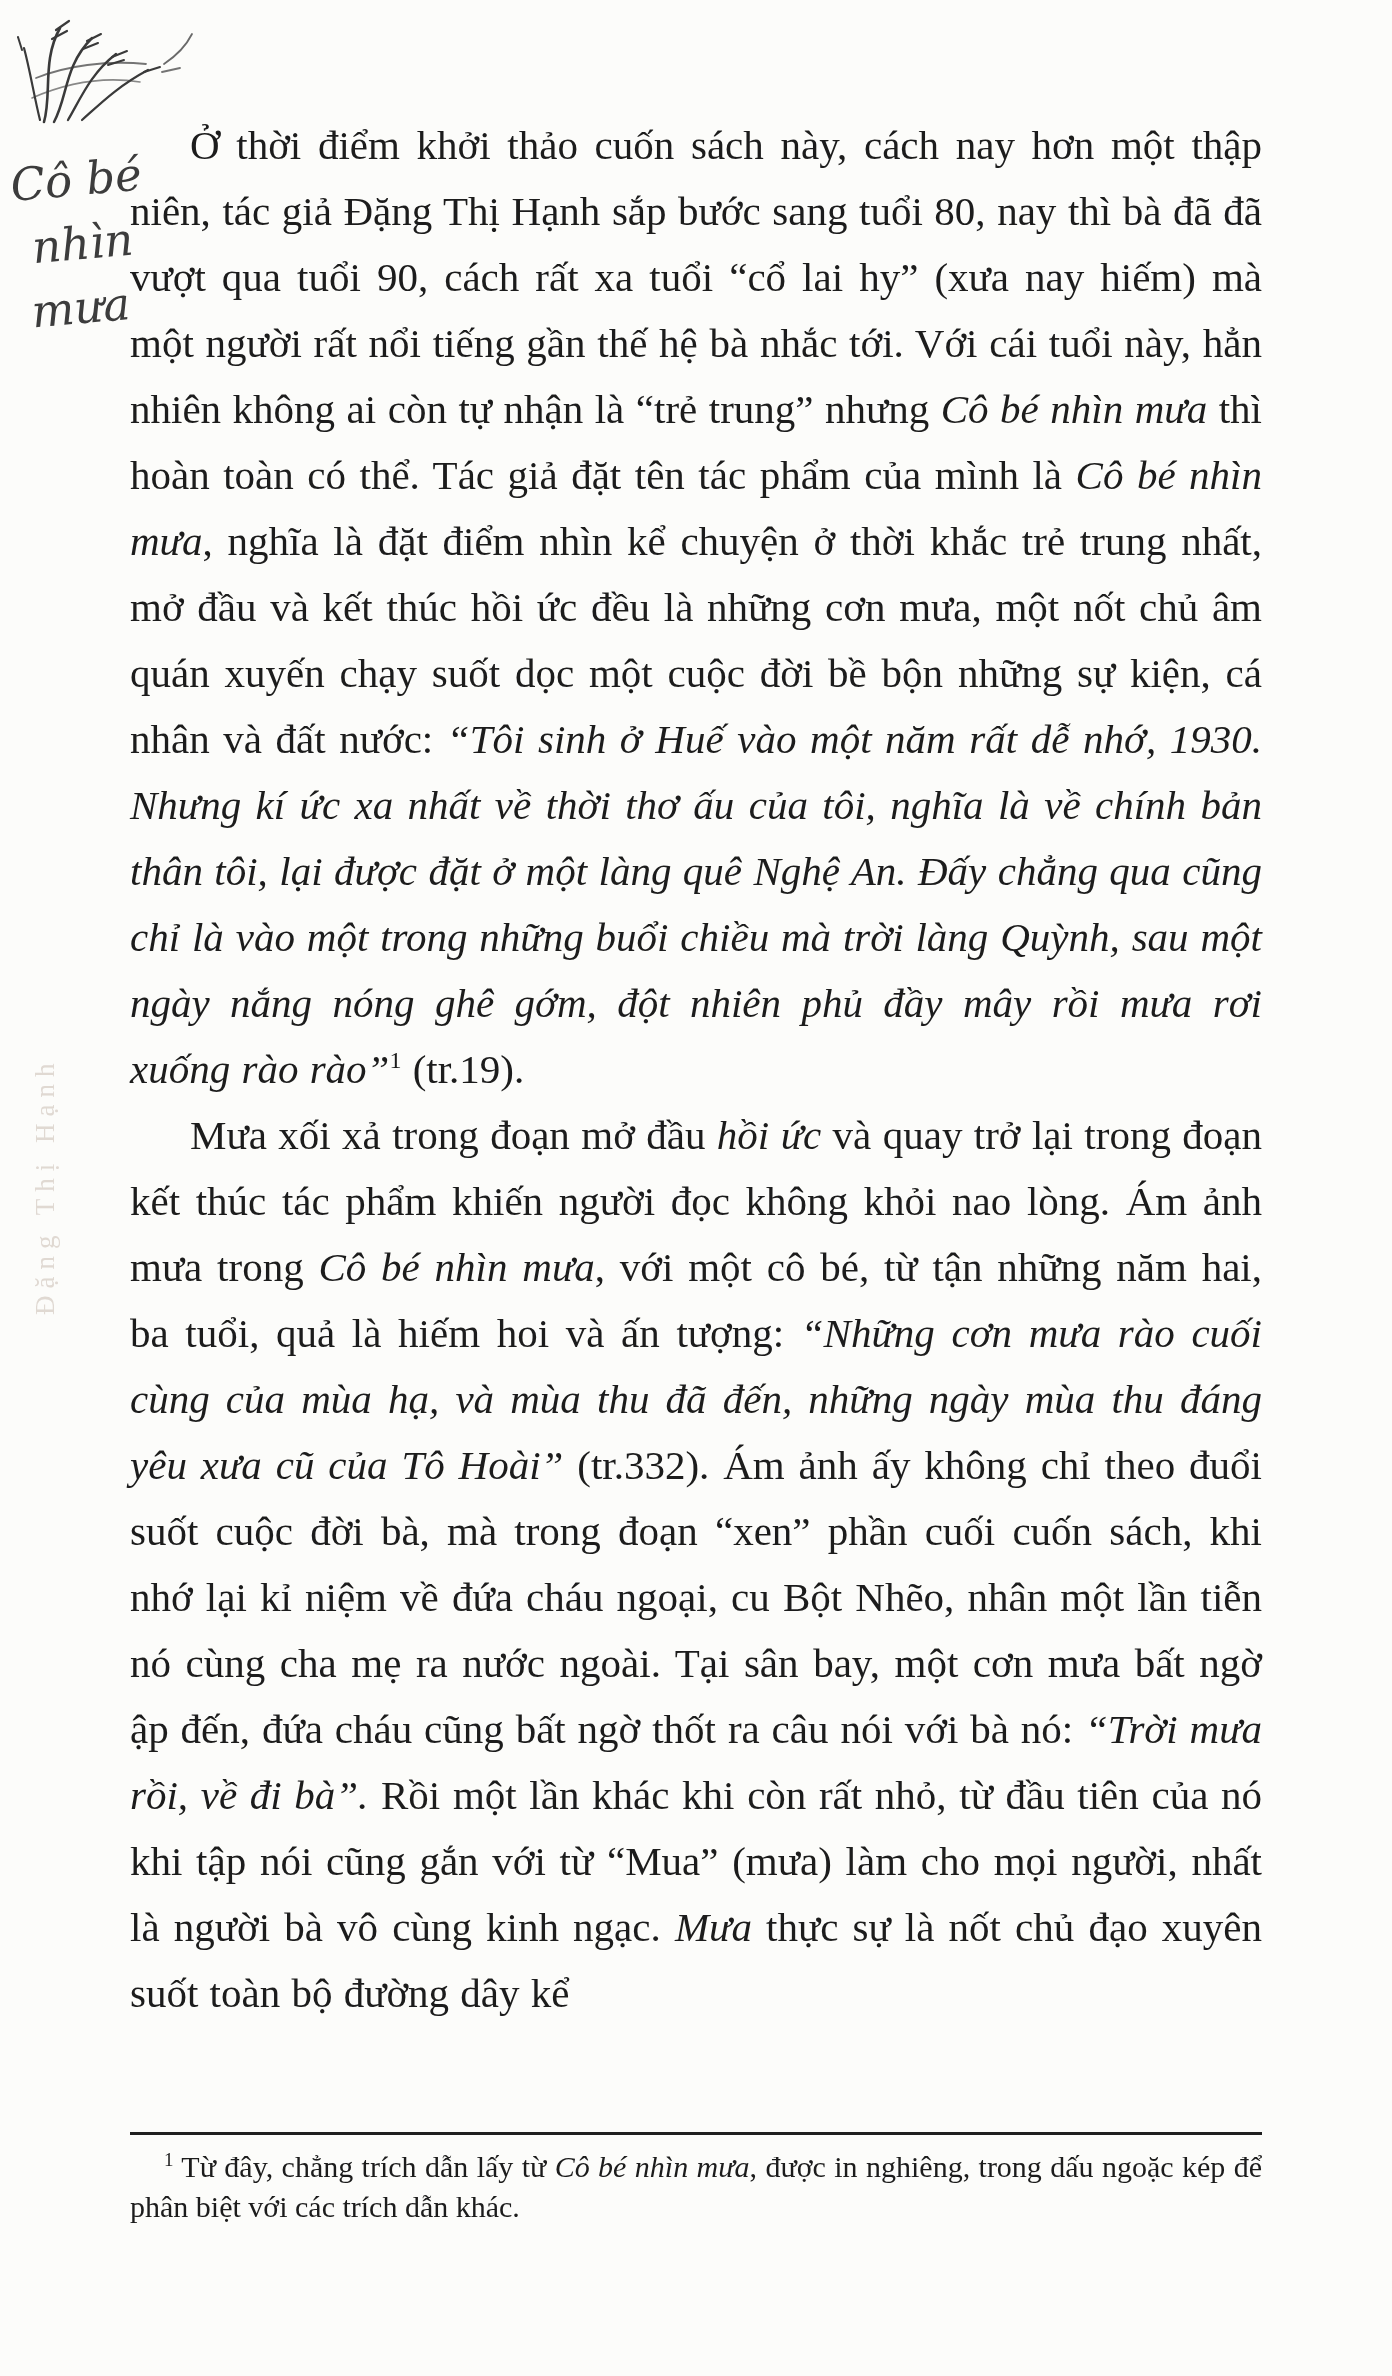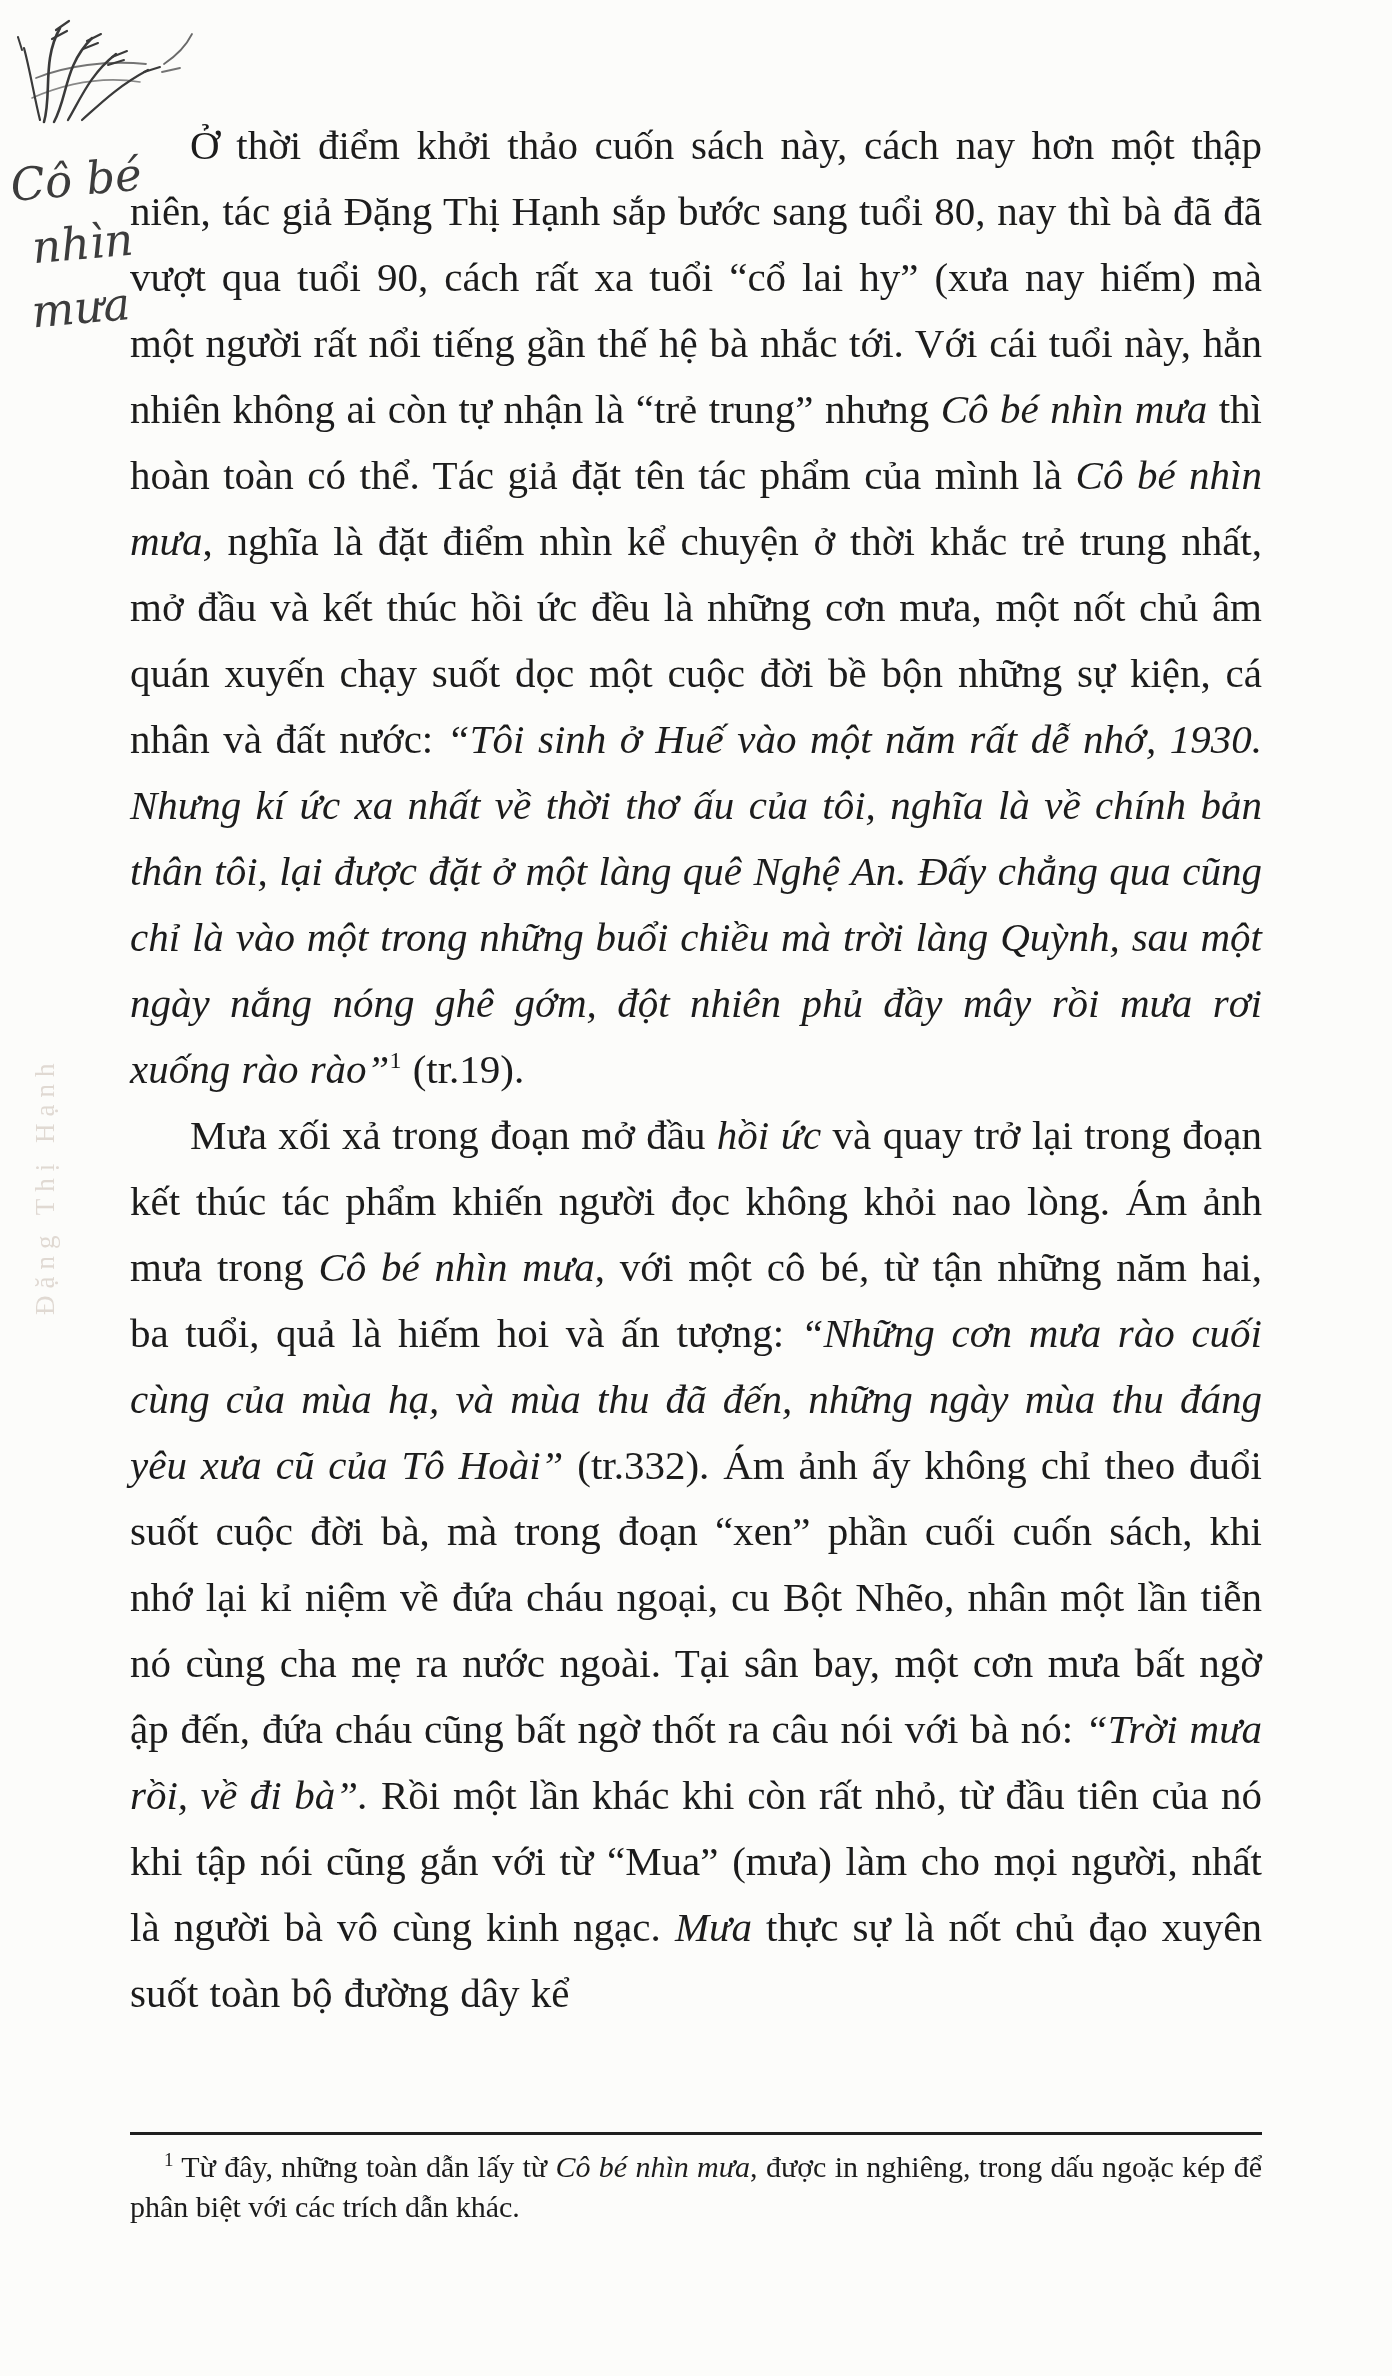--- a/index.html
+++ b/index.html
@@ -128,16 +128,16 @@
 
   <div class="ghost">Đặng Thị Hạnh</div>
 
   <div class="body-text">
       <p class="para"><span>Ở thời điểm khởi thảo cuốn sách này, cách nay hơn một thập niên, tác giả Đặng Thị Hạnh sắp bước sang tuổi 80, nay thì bà đã đã vượt qua tuổi 90, cách rất xa tuổi “cổ lai hy” (xưa nay hiếm) mà một người rất nổi tiếng gần thế hệ bà nhắc tới. Với cái tuổi này, hẳn nhiên không ai còn tự nhận là “trẻ trung” nhưng </span><span class="it">Cô bé nhìn mưa</span><span> thì hoàn toàn có thể. Tác giả đặt tên tác phẩm của mình là </span><span class="it">Cô bé nhìn mưa</span><span>, nghĩa là đặt điểm nhìn kể chuyện ở thời khắc trẻ trung nhất, mở đầu và kết thúc hồi ức đều là những cơn mưa, một nốt chủ âm quán xuyến chạy suốt dọc một cuộc đời bề bộn những sự kiện, cá nhân và đất nước: </span><span class="it">“Tôi sinh ở Huế vào một năm rất dễ nhớ, 1930. Nhưng kí ức xa nhất về thời thơ ấu của tôi, nghĩa là về chính bản thân tôi, lại được đặt ở một làng quê Nghệ An. Đấy chẳng qua cũng chỉ là vào một trong những buổi chiều mà trời làng Quỳnh, sau một ngày nắng nóng ghê gớm, đột nhiên phủ đầy mây rồi mưa rơi xuống rào rào”</span><sup>1</sup><span> (tr.19).</span></p>
       <p class="para"><span>Mưa xối xả trong đoạn mở đầu </span><span class="it">hồi ức</span><span> và quay trở lại trong đoạn kết thúc tác phẩm khiến người đọc không khỏi nao lòng. Ám ảnh mưa trong </span><span class="it">Cô bé nhìn mưa</span><span>, với một cô bé, từ tận những năm hai, ba tuổi, quả là hiếm hoi và ấn tượng: </span><span class="it">“Những cơn mưa rào cuối cùng của mùa hạ, và mùa thu đã đến, những ngày mùa thu đáng yêu xưa cũ của Tô Hoài”</span><span> (tr.332). Ám ảnh ấy không chỉ theo đuổi suốt cuộc đời bà, mà trong đoạn “xen” phần cuối cuốn sách, khi nhớ lại kỉ niệm về đứa cháu ngoại, cu Bột Nhẽo, nhân một lần tiễn nó cùng cha mẹ ra nước ngoài. Tại sân bay, một cơn mưa bất ngờ ập đến, đứa cháu cũng bất ngờ thốt ra câu nói với bà nó: </span><span class="it">“Trời mưa rồi, về đi bà”.</span><span> Rồi một lần khác khi còn rất nhỏ, từ đầu tiên của nó khi tập nói cũng gắn với từ “Mua” (mưa) làm cho mọi người, nhất là người bà vô cùng kinh ngạc. </span><span class="it">Mưa</span><span> thực sự là nốt chủ đạo xuyên suốt toàn bộ đường dây kể</span></p>
     </div>
 
   <div class="footnote">
     <div class="rule"></div>
-    <p class="fn-text"><sup>1</sup><span> Từ đây, những toàn dẫn lấy từ </span><span class="it">Cô bé nhìn mưa</span><span>, được in nghiêng, trong dấu ngoặc kép để phân biệt với các trích dẫn khác.</span></p>
+    <p class="fn-text"><sup>1</sup><span> Từ đây, chẳng trích dẫn lấy từ </span><span class="it">Cô bé nhìn mưa</span><span>, được in nghiêng, trong dấu ngoặc kép để phân biệt với các trích dẫn khác.</span></p>
   </div>
 
 </div>
 
 </body></html>

